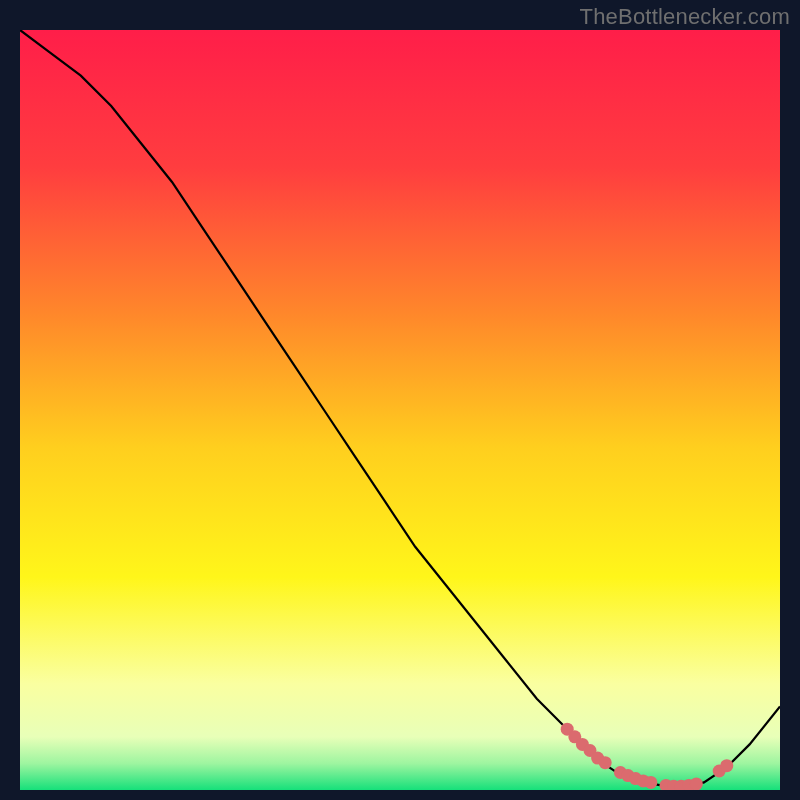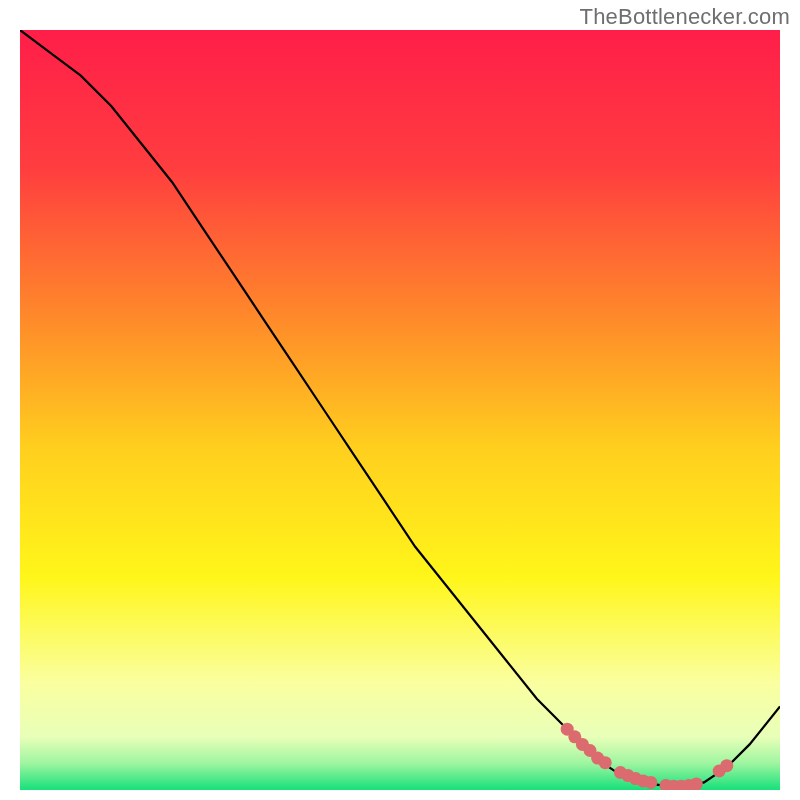--- a/index.html
+++ b/index.html
@@ -7,21 +7,21 @@
     padding: 0;
     width: 800px;
     height: 800px;
     background: #000;
     overflow: hidden;
     font-family: Arial, Helvetica, sans-serif;
   }
   .outer {
     width: 800px;
     height: 800px;
-    background: #ffffff;
+    background: #0f172a;
     position: relative;
   }
   .attribution {
     position: absolute;
     top: 4px;
     right: 10px;
     color: #6f6f6f;
     font-size: 22px;
     font-weight: 400;
     letter-spacing: 0.2px;

